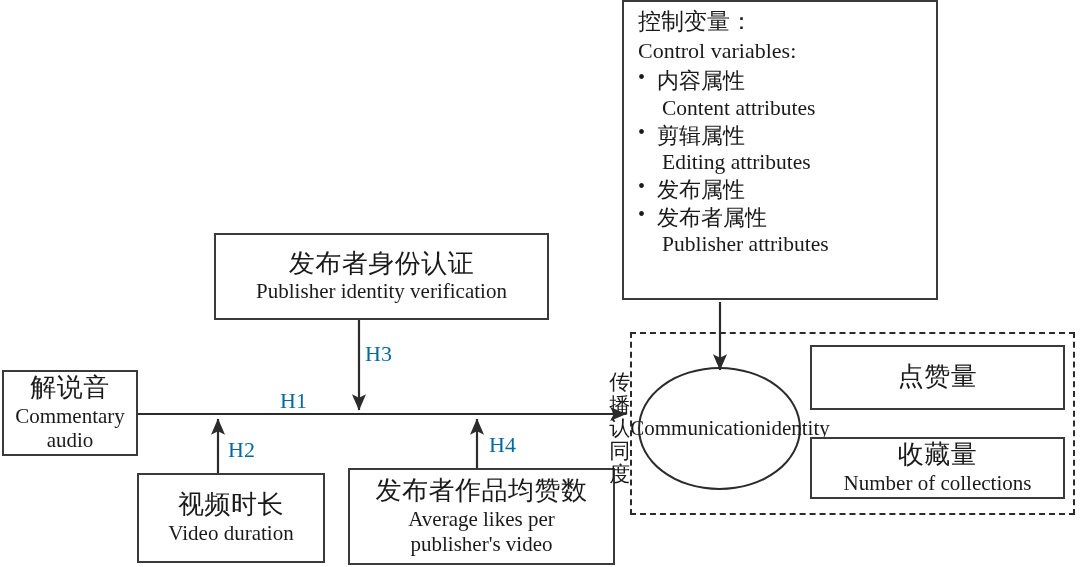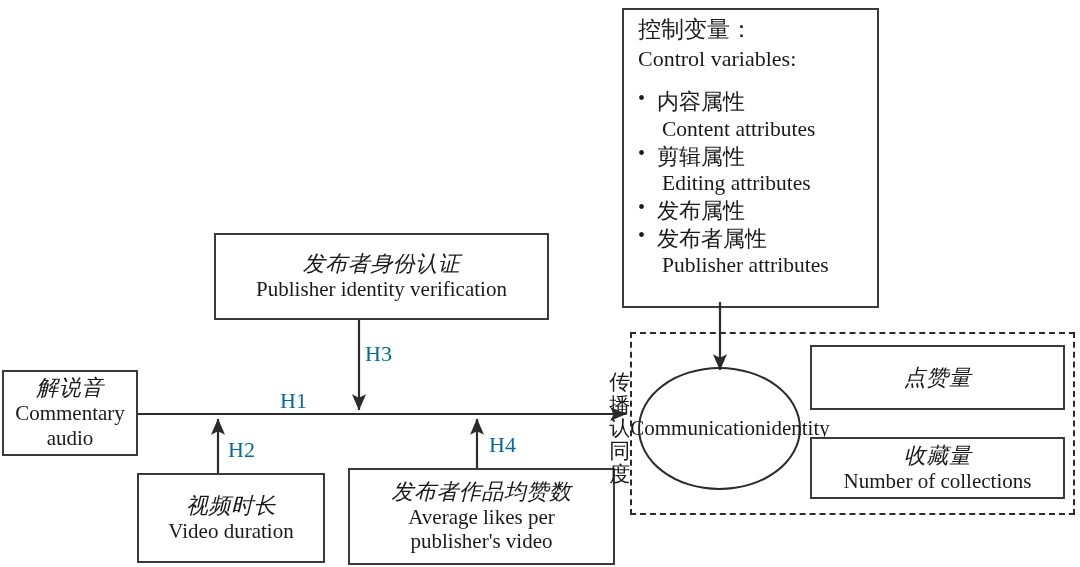--- a/index.html
+++ b/index.html
@@ -22,23 +22,22 @@
     border: 2px solid #3a3a3a;
     background: #ffffff;
     display: flex;
     flex-direction: column;
     align-items: center;
     justify-content: center;
     text-align: center;
     line-height: 1.18;
   }
   .box .cn {
-    font-size: 22px;
+    font-size: 26px;
     letter-spacing: 0.5px;
-    font-style: italic;
   }
   .box .en {
     font-size: 21px;
   }
   .ellipse {
     position: absolute;
     box-sizing: border-box;
     border: 2px solid #2b2b2b;
     border-radius: 50%;
     background: #ffffff;
@@ -56,21 +55,21 @@
   #control-box {
     position: absolute;
     box-sizing: border-box;
     border: 2px solid #3a3a3a;
     background: #ffffff;
     padding: 6px 10px 4px 14px;
     text-align: left;
     line-height: 1.25;
   }
   #control-box .hdr-cn { font-size: 23px; display: block; }
-  #control-box .hdr-en { font-size: 22px; display: block; margin-bottom: 16px; }
+  #control-box .hdr-en { font-size: 22px; display: block; margin-bottom: 3px; }
   #control-box ul {
     list-style: none;
     margin: 0;
     padding: 0;
   }
   #control-box li {
     position: relative;
     padding-left: 19px;
     margin-bottom: 0px;
   }
@@ -106,21 +105,21 @@
     width: 1080px;
     height: 567px;
     pointer-events: none;
   }
 </style>
 </head>
 <body>
 
 <div id="canvas">
 
-  <div id="control-box" style="left:622px; top:8px; width:257px; height:300px;">
+  <div id="control-box" style="left:622px; top:0; width:316px; height:300px;">
     <span class="hdr-cn">控制变量：</span>
     <span class="hdr-en">Control variables:</span>
     <ul>
       <li>
         <span class="bullet">•</span>
         <span class="item-cn">内容属性</span>
         <span class="item-en">Content attributes</span>
       </li>
       <li>
         <span class="bullet">•</span>

